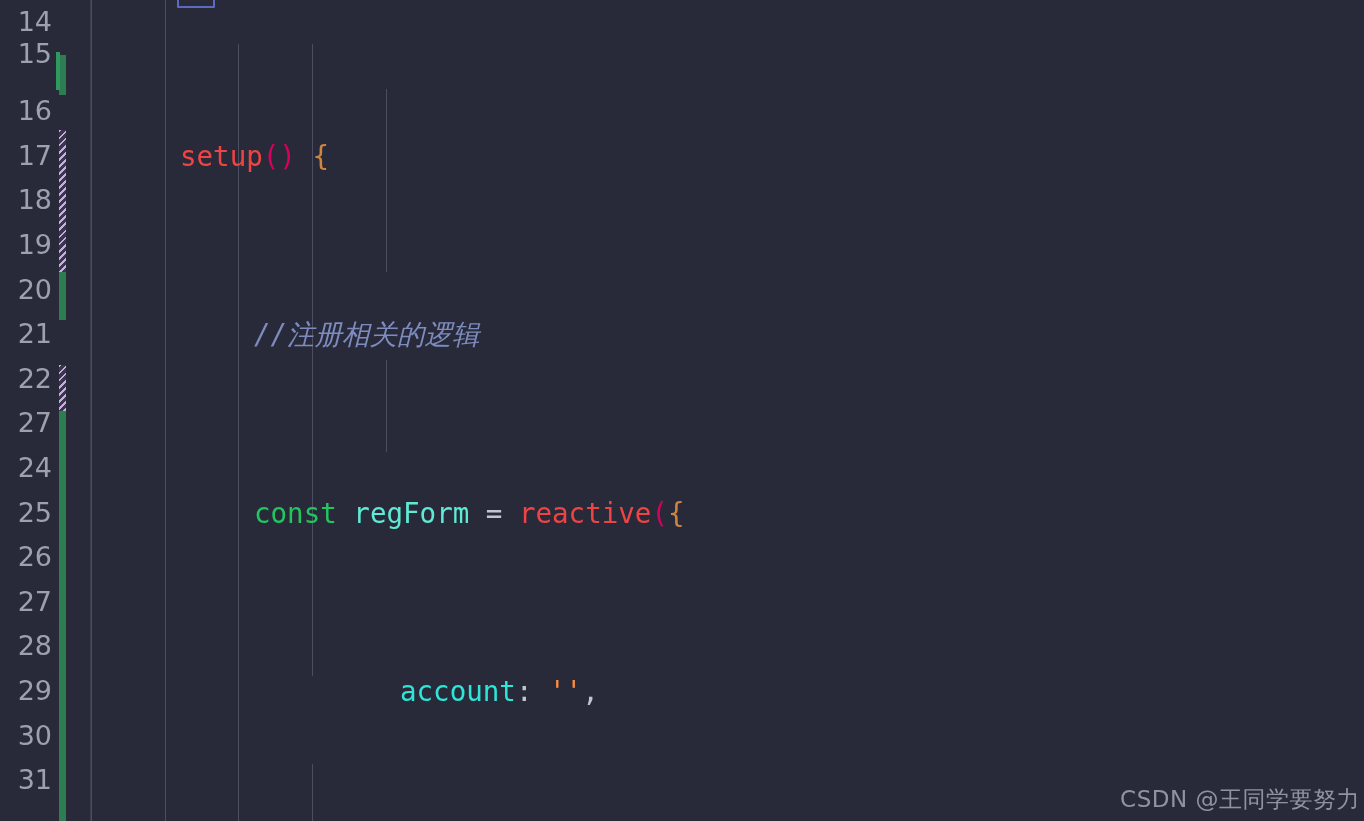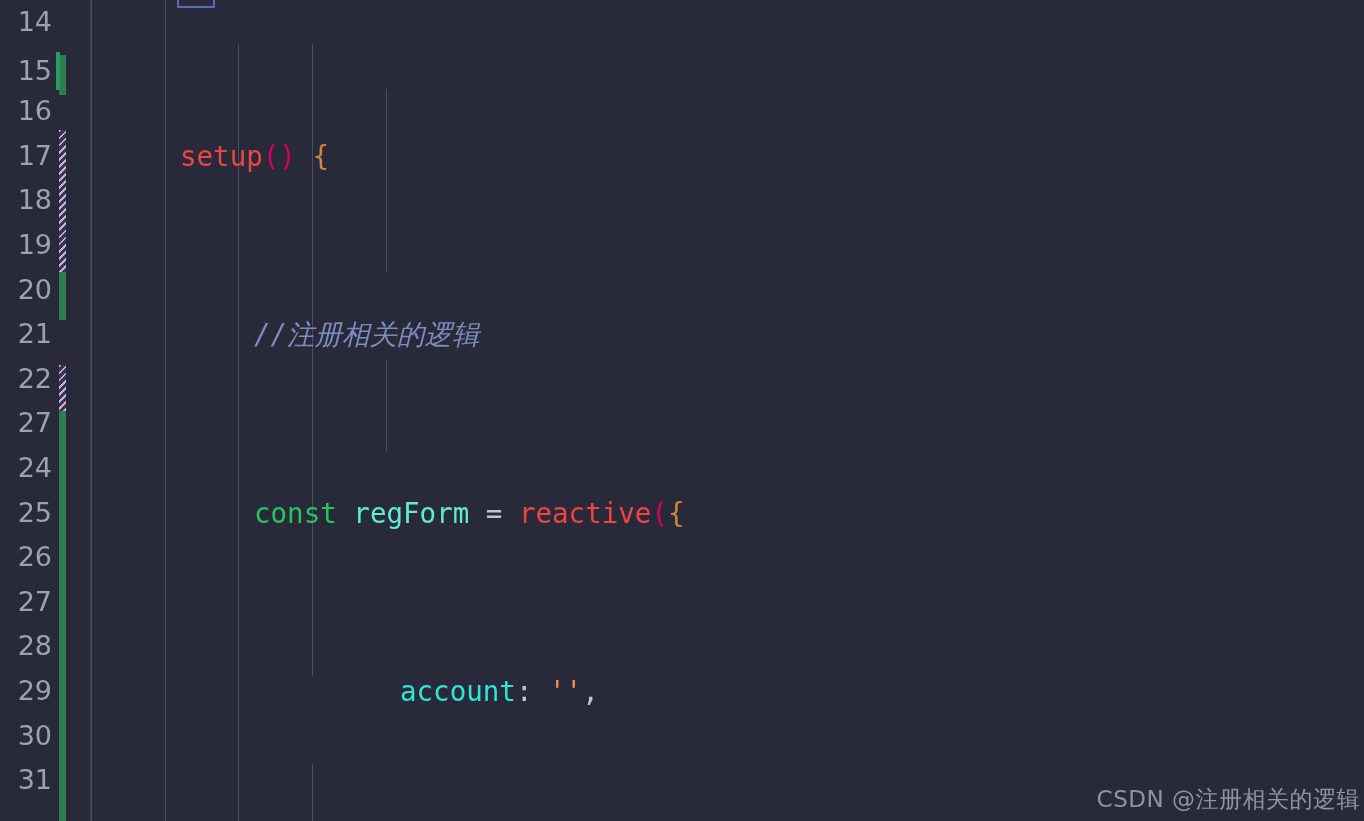--- a/index.html
+++ b/index.html
@@ -118,21 +118,21 @@
   <div id="git-layer">
     <div class="git-bar git-added" style="top:55px;  height:40px;"></div>
     <div class="git-bar git-hatch" style="top:130px; height:142px;"></div>
     <div class="git-bar git-added" style="top:272px; height:48px;"></div>
     <div class="git-bar git-hatch" style="top:365px; height:46px;"></div>
     <div class="git-bar git-added" style="top:411px; height:410px;"></div>
   </div>
 
   <div id="line-numbers">
     <div class="gutter-num" style="top:0px;">14</div>
-    <div class="gutter-num" style="top:49px;">15</div>
+    <div class="gutter-num" style="top:32px;">15</div>
     <div class="gutter-num" style="top:89.2px;">16</div>
     <div class="gutter-num" style="top:133.8px;">17</div>
     <div class="gutter-num" style="top:178.4px;">18</div>
     <div class="gutter-num" style="top:223px;">19</div>
     <div class="gutter-num" style="top:267.6px;">20</div>
     <div class="gutter-num" style="top:312.2px;">21</div>
     <div class="gutter-num" style="top:356.8px;">22</div>
     <div class="gutter-num" style="top:401.4px;">27</div>
     <div class="gutter-num" style="top:446px;">24</div>
     <div class="gutter-num" style="top:490.6px;">25</div>
@@ -195,15 +195,15 @@
     
 
     
 
     
 
     
 
   </div>
 
-  <div id="watermark">CSDN @注册相关的逻辑</div>
+  <div id="watermark">CSDN @王同学要努力</div>
 
 </div>
 
 </body></html>

